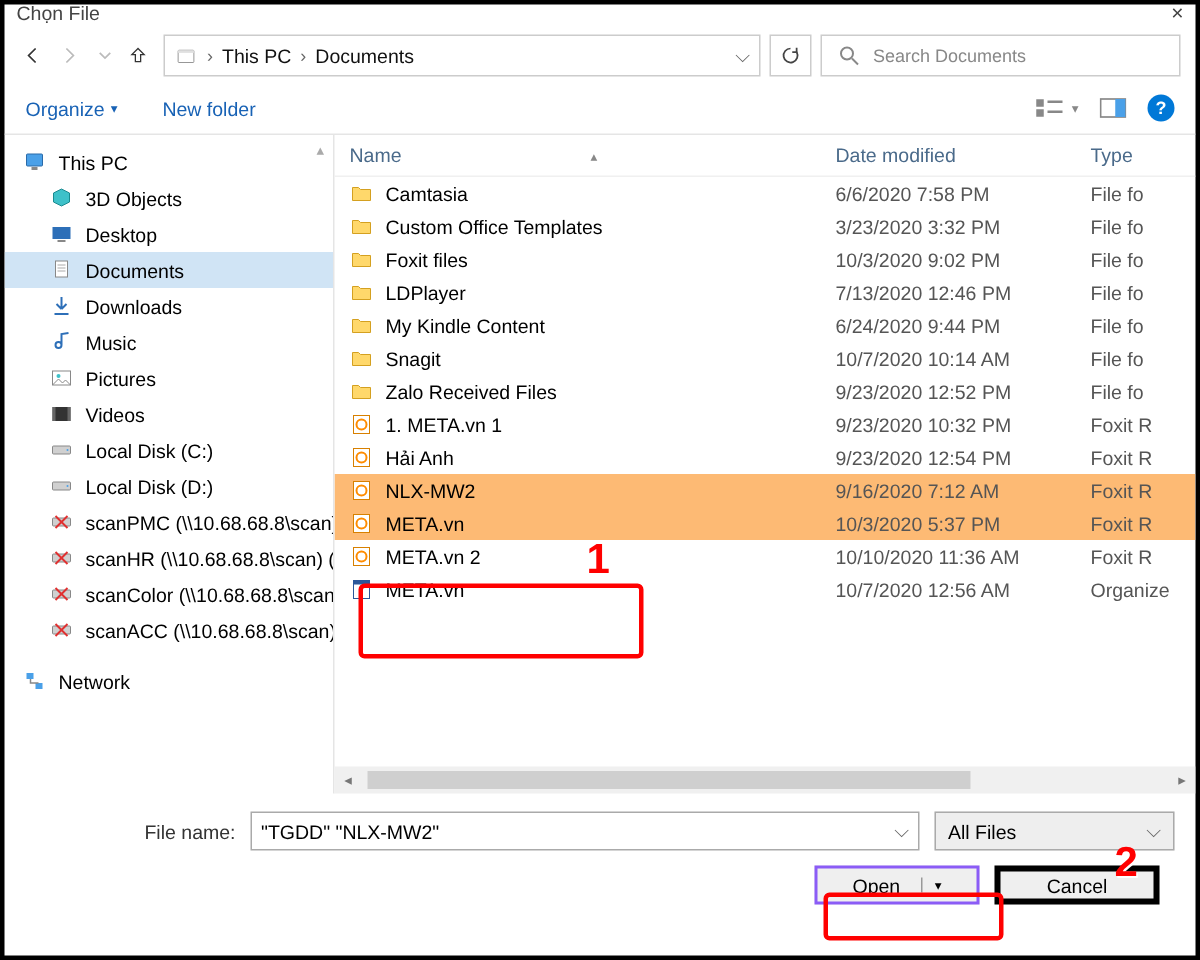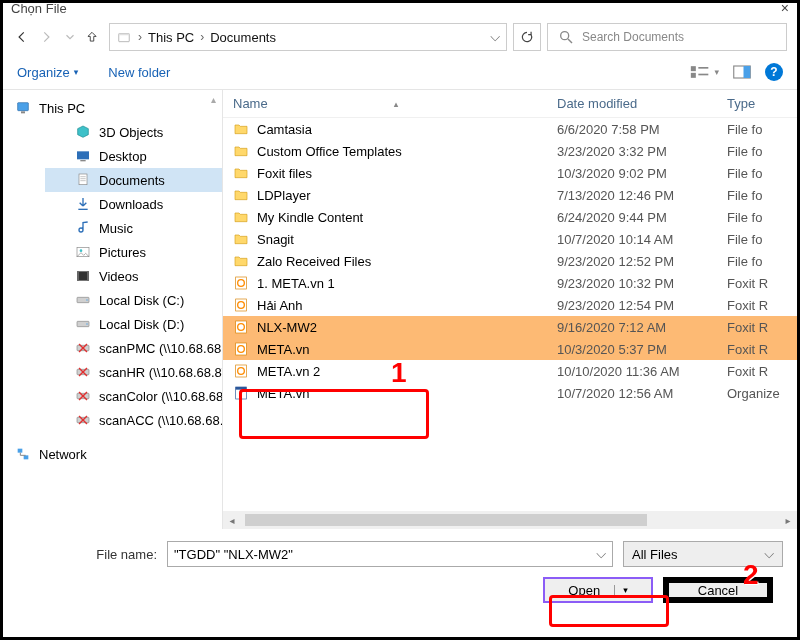--- a/index.html
+++ b/index.html
@@ -18,21 +18,21 @@
   .refresh { width:28px; height:28px; border:1px solid #ccc; display:flex; align-items:center; justify-content:center; color:#444; }
   .searchbox { width:240px; height:28px; border:1px solid #ccc; display:flex; align-items:center; gap:8px; padding:0 10px; color:#888; }
   .toolbar { display:flex; align-items:center; gap:30px; padding:8px 14px; color:#1862b5; }
   .organize { display:flex; align-items:center; gap:4px; }
   .view-icons { margin-left:auto; display:flex; align-items:center; gap:14px; color:#555; }
   .help-icon { width:18px; height:18px; border-radius:50%; background:#0078d7; color:#fff; display:flex; align-items:center; justify-content:center; font-size:12px; font-weight:bold; }
   .main { display:flex; height: 440px; border-top:1px solid #e5e5e5; }
   .sidebar { width:220px; border-right:1px solid #e5e5e5; padding:6px 0; overflow:hidden; position:relative; }
   .sbchevron { position:absolute; top:4px; right:6px; color:#aaa; font-size:10px; }
   .sb-item { display:flex; align-items:center; gap:8px; padding:4px 12px; white-space:nowrap; overflow:hidden; cursor:default; }
-  .sb-item.indent { padding-left:30px;margin-left:42px; }
+  .sb-item.indent { padding-left:30px; }
   .sb-item.selected { background:#d0e4f5; }
   .sb-icon { width:16px; height:16px; display:inline-flex; align-items:center; justify-content:center; }
   .listpane { flex:1; display:flex; flex-direction:column; position:relative; }
   .cols { display:flex; padding:6px 10px; color:#4a6a8a; border-bottom:1px solid #f0f0f0; }
   .col-name { flex:1; display:flex; align-items:center; gap:6px; }
   .col-name .sorticon { font-size:9px; color:#888; margin-left:120px; }
   .col-date { width:170px;margin-left:48px; }
   .col-type { width:60px; }
   .rows { flex:1; overflow:hidden; }
   .frow { display:flex; align-items:center; padding:3px 10px; cursor:default; }
@@ -43,21 +43,21 @@
   .ficon { width:16px; height:16px; display:inline-flex; align-items:center; justify-content:center; }
   .hscroll { height:18px; background:#f0f0f0; display:flex; align-items:center; }
   .hscroll .thumb { width:70%; height:12px; background:#cfcfcf; margin-left:4px; }
   .hscroll .larr, .hscroll .rarr { width:18px; text-align:center; color:#777; font-size:10px; }
   .footer { padding:12px 14px 10px 14px; }
   .fnrow { display:flex; align-items:center; gap:10px; }
   .fnlbl { width:140px; text-align:right; color:#333; }
   .fninput { flex:1; height:26px; border:1px solid #aaa; padding:0 6px; display:flex; align-items:center; justify-content:space-between; }
   .filecombo { width:160px; height:26px; border:1px solid #aaa; background:#eee; display:flex; align-items:center; justify-content:space-between; padding:0 8px; }
   .btnrow { display:flex; gap:10px; justify-content:flex-end; margin-top:10px; padding-right:10px; }
-  .btn { width:110px; height:26px; border:6px solid #000000; background:#efefef; display:flex; align-items:center; justify-content:center; }
+  .btn { width:110px; height:26px; border:4px solid #000000; background:#efefef; display:flex; align-items:center; justify-content:center; }
   .btn.primary { border:2px solid #8b5cf6; }
   
   .callout { position:absolute; color:#ff0000; font-weight:900; font-size:28px; text-shadow:1px 1px 0 #fff; pointer-events:none; font-family: Arial, sans-serif; }
   .redbox { position:absolute; border:3px solid #ff0000; border-radius:4px; pointer-events:none; }
   
   svg { display:block; }
 </style>
 </head>
 <body>
 

